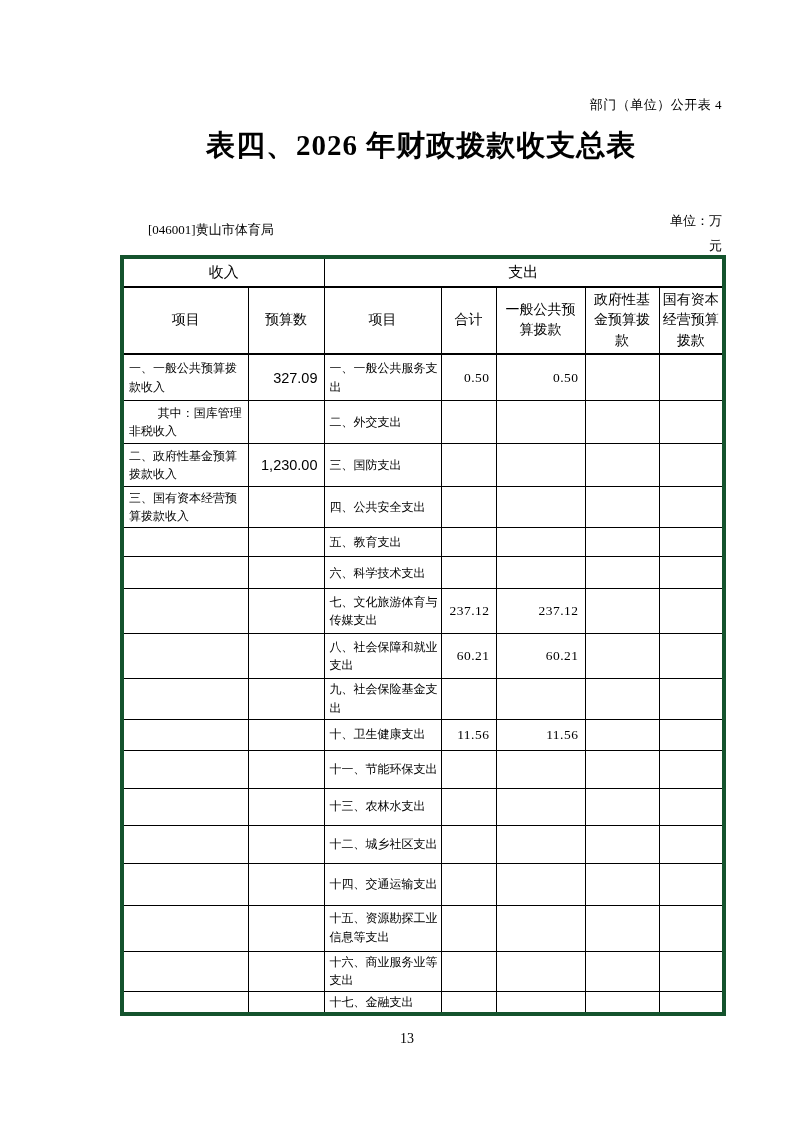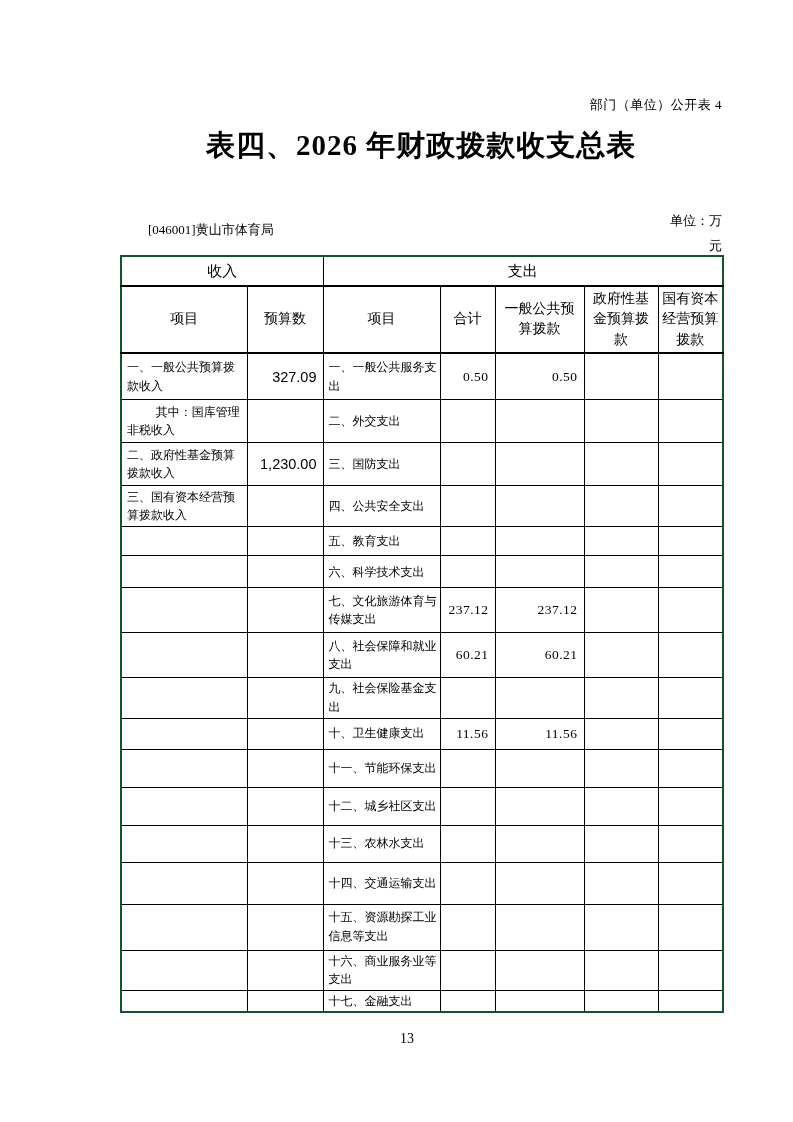--- a/index.html
+++ b/index.html
@@ -28,21 +28,21 @@
   .unit-note {
     position: absolute; top: 209px; right: 71px;
     width: 64px; text-align: right;
     font-size: 13px; line-height: 1.9;
   }
 
   table.budget-table {
     position: absolute; top: 255px; left: 120px;
     width: 602px;
     border-collapse: collapse; table-layout: fixed;
-    border: 2px solid #14532d;
+    border: 4px solid #14532d;
   }
   .budget-table th, .budget-table td {
     border: 1px solid #000;
     font-weight: normal;
     vertical-align: middle;
     padding: 1px 4px;
     overflow: hidden;
   }
   tr.hrow1 { height: 30px; }
   tr.hrow1 th { font-size: 15px; text-align: center; border-bottom-width: 2px; }
@@ -201,33 +201,33 @@
         </tr>
         <tr style="height: 38px;">
           <td class="item"></td>
           <td class="num num-sans"></td>
           <td class="item">十一、节能环保支出</td>
           <td class="num"></td>
           <td class="num"></td>
           <td class="num"></td>
           <td class="num"></td>
         </tr>
+        <tr style="height: 37px;">
+          <td class="item"></td>
+          <td class="num num-sans"></td>
+          <td class="item">十三、农林水支出</td>
+          <td class="num"></td>
+          <td class="num"></td>
+          <td class="num"></td>
+          <td class="num"></td>
+        </tr>
         <tr style="height: 38px;">
           <td class="item"></td>
           <td class="num num-sans"></td>
           <td class="item">十二、城乡社区支出</td>
-          <td class="num"></td>
-          <td class="num"></td>
-          <td class="num"></td>
-          <td class="num"></td>
-        </tr>
-        <tr style="height: 37px;">
-          <td class="item"></td>
-          <td class="num num-sans"></td>
-          <td class="item">十三、农林水支出</td>
           <td class="num"></td>
           <td class="num"></td>
           <td class="num"></td>
           <td class="num"></td>
         </tr>
         <tr style="height: 42px;">
           <td class="item"></td>
           <td class="num num-sans"></td>
           <td class="item">十四、交通运输支出</td>
           <td class="num"></td>

